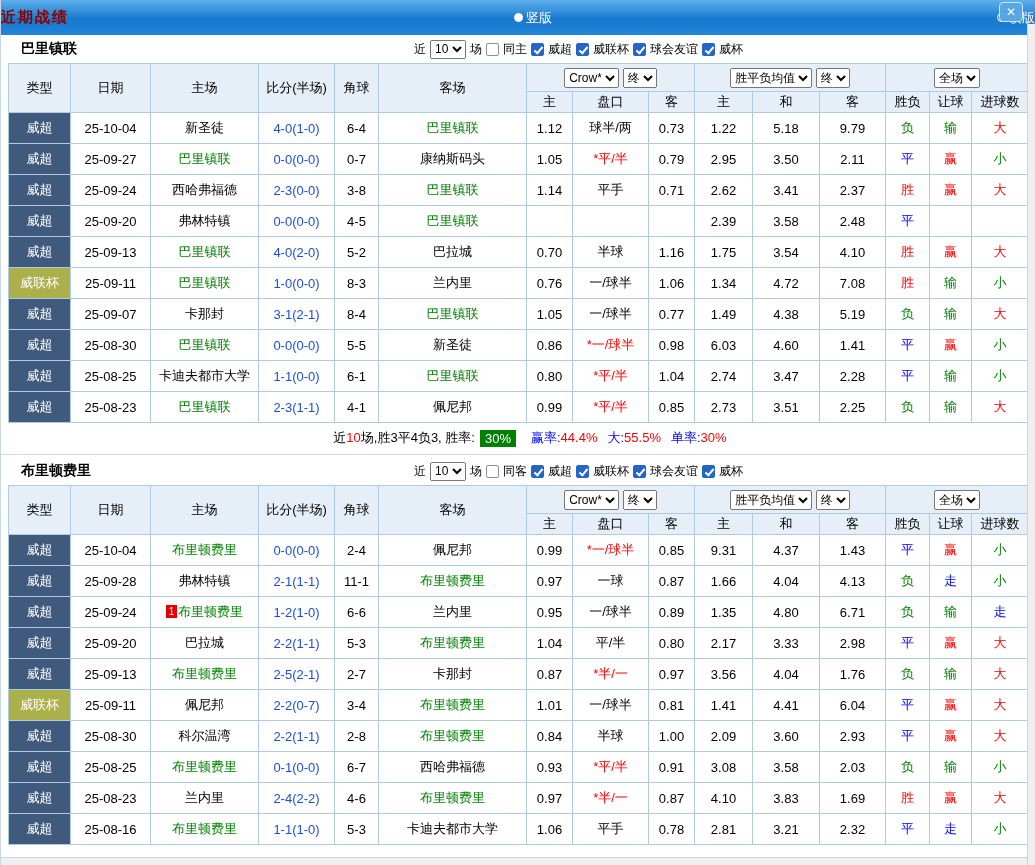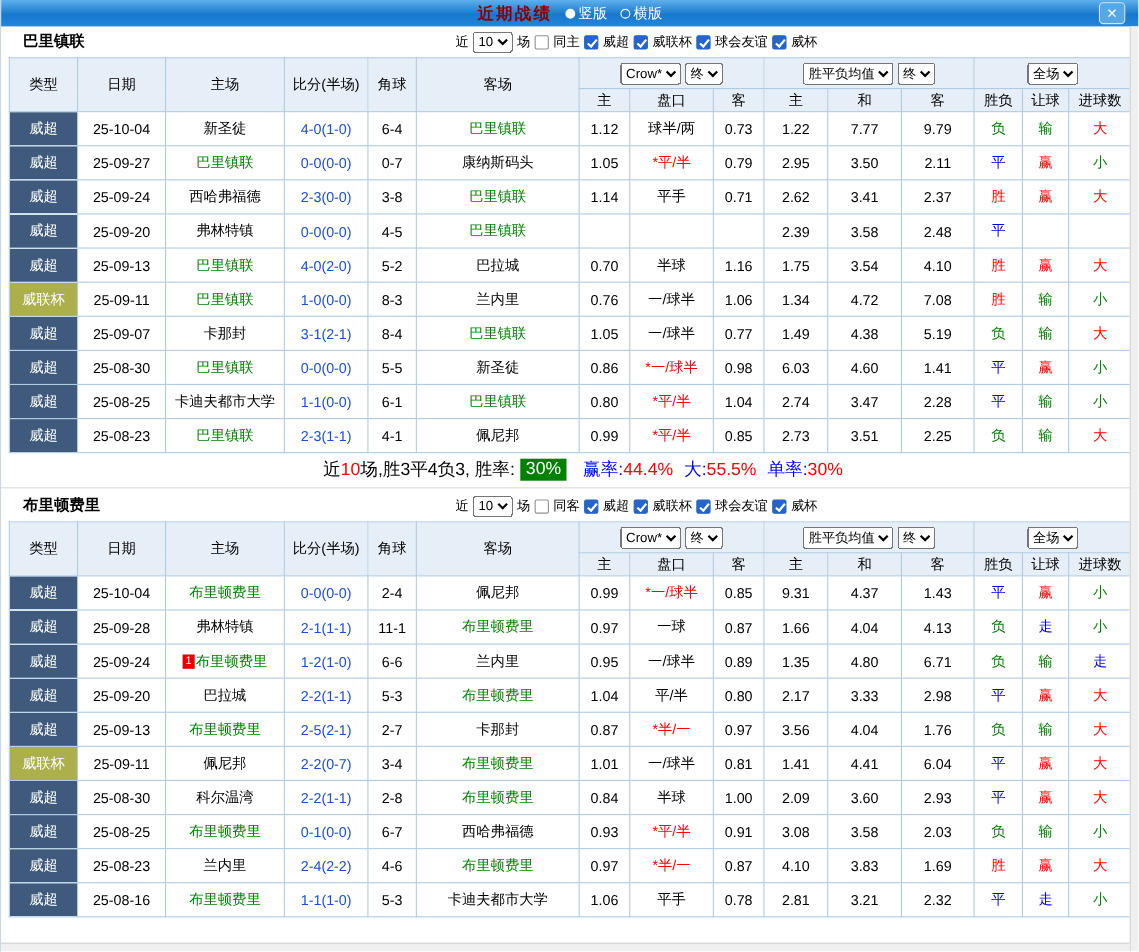--- a/index.html
+++ b/index.html
@@ -1,18 +1,18 @@
 <!DOCTYPE html>
 <html><head>
 <meta charset="utf-8">
 <style>
   *{margin:0;padding:0;box-sizing:border-box;}
   html,body{width:1035px;height:865px;}
   body{position:relative;background:#fff;font-family:"Liberation Sans","DejaVu Sans",sans-serif;font-size:13px;color:#000;overflow:hidden;border-left:1px solid #c9d6e4;}
-  .titlebar{height:24px;background:linear-gradient(180deg,#5db0ec,#1878cd 55%,#2186dc);display:flex;align-items:center;justify-content:center;gap:12px;position:relative;}
+  .titlebar{height:35px;background:linear-gradient(180deg,#5db0ec,#1878cd 55%,#2186dc);display:flex;align-items:center;justify-content:space-between;gap:12px;position:relative;}
   .tb-title{font-size:15px;font-weight:bold;color:#8b0000;letter-spacing:2px;}
   .tb-radio{display:flex;align-items:center;gap:3px;color:#fff;font-size:13px;cursor:pointer;}
   .rdot{width:9px;height:9px;border:1px solid #fff;border-radius:50%;display:inline-block;background:transparent;}
   .rdot.checked{background:#fff;}
   .close-btn{position:absolute;right:12px;top:2px;width:24px;height:20px;background:#57a7e4;border:1px solid #cfe6f8;border-radius:4px;color:#fff;font-size:12px;font-weight:bold;display:flex;align-items:center;justify-content:center;cursor:pointer;}
   .v-scroll{position:absolute;top:24px;right:0;width:8px;bottom:0;background:#efefef;border-left:1px solid #d4d4d4;}
   .h-scroll{position:absolute;left:0;bottom:0;right:8px;height:8px;background:#efefef;border-top:1px solid #d4d4d4;}
   .sec-head{height:28px;display:flex;align-items:center;padding-left:20px;}
   .team-name{font-size:14px;font-weight:bold;}
   .filters{display:flex;align-items:center;gap:4px;font-size:12px;margin-left:auto;margin-right:292px;white-space:nowrap;}
@@ -28,21 +28,21 @@
   tr.shead th{height:21px;}
   tbody td{height:31px;font-size:13px;background:#fff;}
   td.type{color:#fff;}
   .type-league{background:#3f5a7c;}
   .type-cup{background:#abb04b;}
   .c-red{color:#ff0000;}
   .c-green{color:#008000;}
   .c-blue{color:#0000ff;}
   .c-score{color:#1d4ed8;}
   .redcard{display:inline-block;background:#e60000;color:#fff;font-size:10px;line-height:13px;width:11px;height:13px;margin-right:1px;vertical-align:1px;}
-  .summary{height:30px;display:flex;align-items:center;justify-content:center;font-size:16px;margin-left:24px;}
+  .summary{height:30px;display:flex;align-items:center;justify-content:center;font-size:13px;margin-left:24px;}
   .summary .badge{background:#008000;color:#fff;padding:1px 5px;margin:0 5px;}
   .summary .stat{margin-left:10px;}
   .divider{height:1px;background:#d9d9d9;margin-top:1px;margin-bottom:2px;}
 </style>
 </head>
 <body>
 
 <div class="titlebar">
   <span class="tb-title">近期战绩</span>
   <span class="tb-radio">
@@ -132,21 +132,21 @@
           <td class="type type-league">威超</td>
           <td>25-10-04</td>
           <td>新圣徒</td>
           <td class="c-score">4-0(1-0)</td>
           <td>6-4</td>
           <td class="c-green">巴里镇联</td>
           <td>1.12</td>
           <td>球半/两</td>
           <td>0.73</td>
           <td>1.22</td>
-          <td>7.77</td>
+          <td>5.18</td>
           <td>9.79</td>
           <td class="c-green">负</td>
           <td class="c-green">输</td>
           <td class="c-red">大</td>
         </tr>
         <tr>
           <td class="type type-league">威超</td>
           <td>25-09-27</td>
           <td class="c-green">巴里镇联</td>
           <td class="c-score">0-0(0-0)</td>

